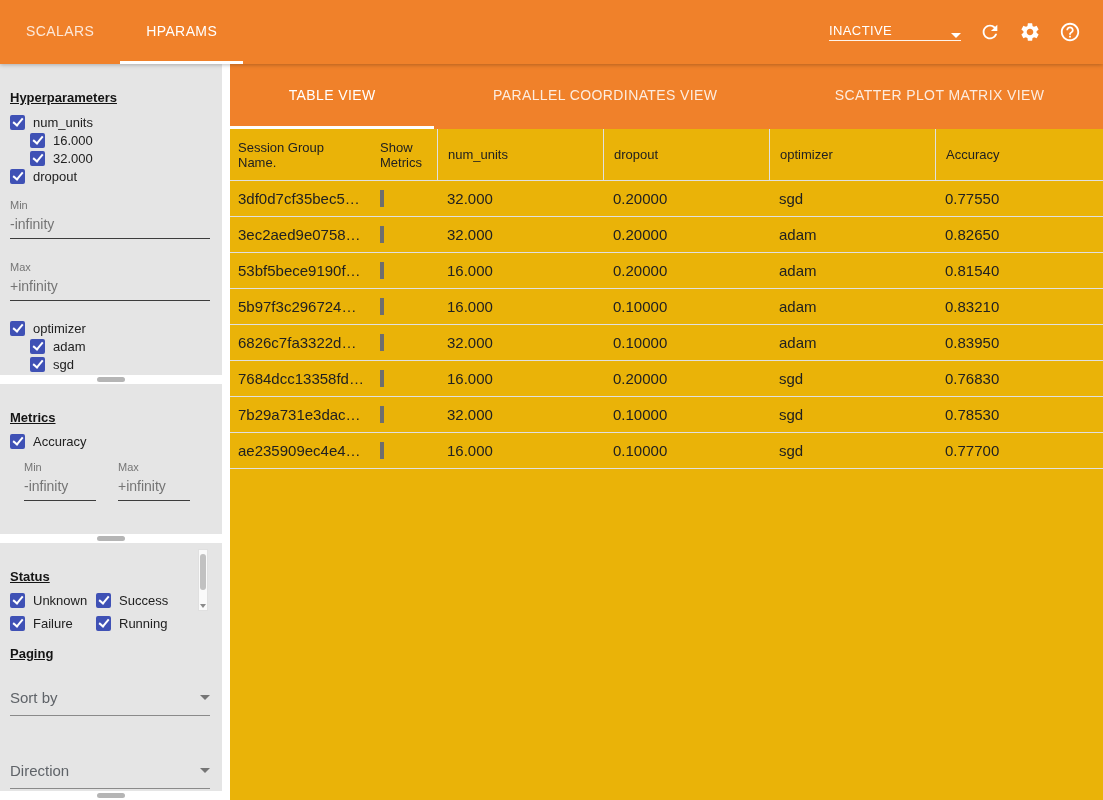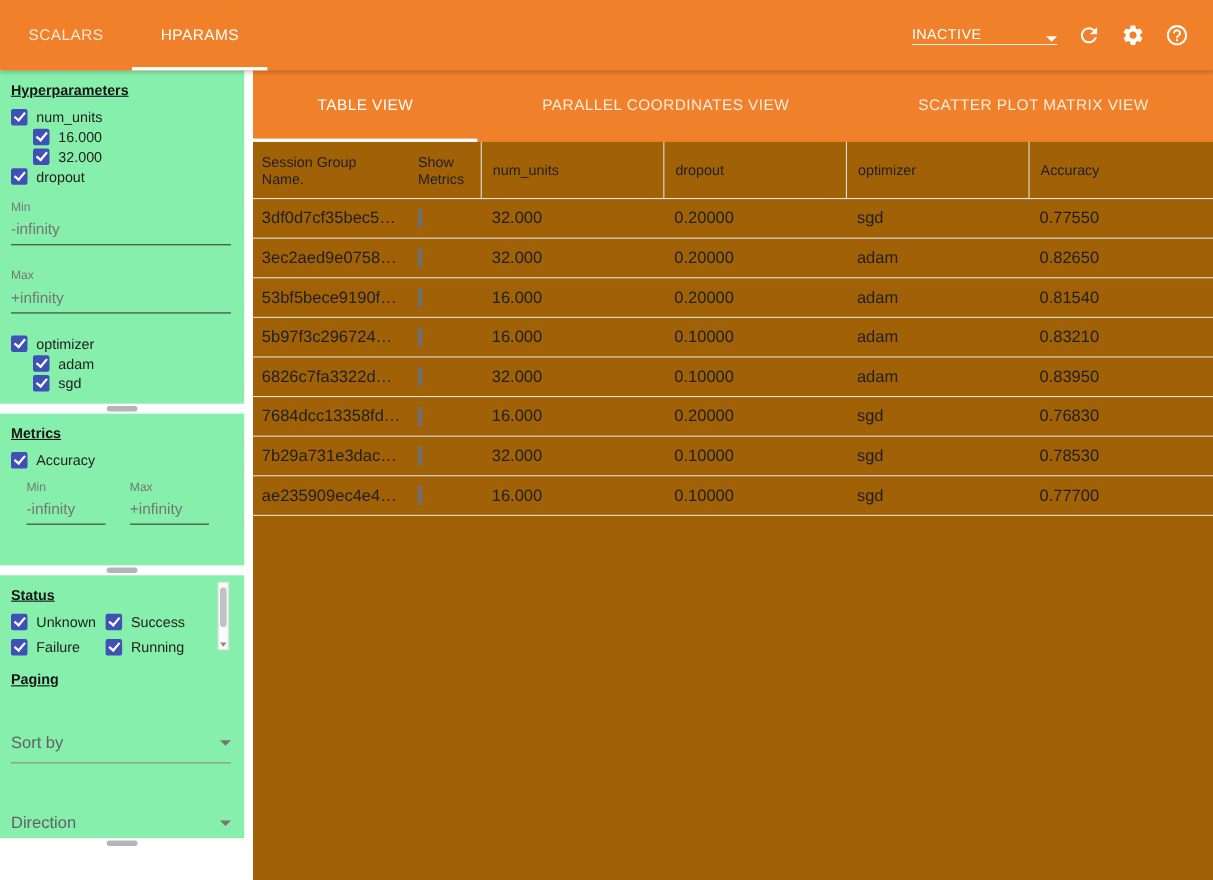--- a/index.html
+++ b/index.html
@@ -19,24 +19,24 @@
                  border-bottom:1px solid rgba(255,255,255,.9);padding-bottom:2px;font-size:13px;
                  letter-spacing:.4px;cursor:pointer}
   .caret{width:0;height:0;border-left:5px solid transparent;border-right:5px solid transparent;
          border-top:5px solid #fff}
   .icon-btn{background:none;border:none;padding:0;cursor:pointer;display:flex;align-items:center}
   .icon-btn svg{width:22px;height:22px;fill:#fff}
 
   
   .content{display:flex;height:736px}
   .sidebar{width:222px;flex:none;display:flex;flex-direction:column;background:#fff}
-  .main{flex:1;margin-left:8px;display:flex;flex-direction:column;background:#a16207;min-width:0}
-
-  
-  .pane{background:#86efac;padding:8px 10px 0;overflow:hidden;position:relative}
+  .main{flex:1;margin-left:8px;display:flex;flex-direction:column;background:#eab308;min-width:0}
+
+  
+  .pane{background:#e5e5e5;padding:24px 10px 0;overflow:hidden;position:relative}
   .pane-hparams{height:295px}
   .pane-metrics{height:130px}
   .pane-statsort{height:231px}
   .pane-paging{flex:1}
   .handle-gap{height:9px;display:flex;align-items:center;justify-content:center;background:#fff}
   .handle{width:28px;height:5px;border-radius:2.5px;background:#b5b5b5;cursor:row-resize}
   .pane h3{font-size:13px;font-weight:bold;text-decoration:underline;color:#141414;margin:2px 0 8px}
   .cb-row{display:flex;align-items:center;gap:8px;height:18px;font-size:13px;color:#212121;cursor:pointer}
   .cb-row.child{padding-left:20px}
   .cb{width:15px;height:15px;flex:none;border:2px solid #6e6e6e;border-radius:2px;background:transparent;
@@ -50,21 +50,21 @@
            font-family:inherit;font-size:14px;color:#212121;padding:5px 0 6px;outline:none;border-radius:0}
   .u-input::placeholder{color:#757575;opacity:1}
   .mt18{margin-top:18px}
   .minmax-row{display:flex;gap:22px;padding-left:14px;margin-top:10px}
   .minmax-col .u-input{width:72px}
   .minmax-col .field-label{margin-top:0}
   .status-grid{display:grid;grid-template-columns:86px auto;row-gap:4px;height:42px;overflow:hidden}
   .sorting-h{margin-top:12px !important}
   .select{width:200px;display:flex;align-items:center;justify-content:space-between;
           border-bottom:1px solid #8a8a8a;padding:6px 0 9px;font-size:15px;color:#5f6368;cursor:pointer}
-  .select.first{margin-top:36px}
+  .select.first{margin-top:22px}
   .select.second{margin-top:40px}
   .select .caret{border-top-color:#757575}
 
   
   .vscroll{position:absolute;width:10px;background:#fafafa;border:1px solid #e0e0e0;box-sizing:border-box}
   .vscroll .thumb{position:absolute;left:1px;width:6px;background:#c1c1c1;border-radius:3px}
   .tri{position:absolute;left:1px;width:0;height:0;border-left:3px solid transparent;border-right:3px solid transparent}
   .tri.up{border-bottom:4px solid #8a8a8a;top:2px}
   .tri.down{border-top:4px solid #8a8a8a;bottom:2px}
   .status-scroll{right:14px;top:6px;height:62px}

